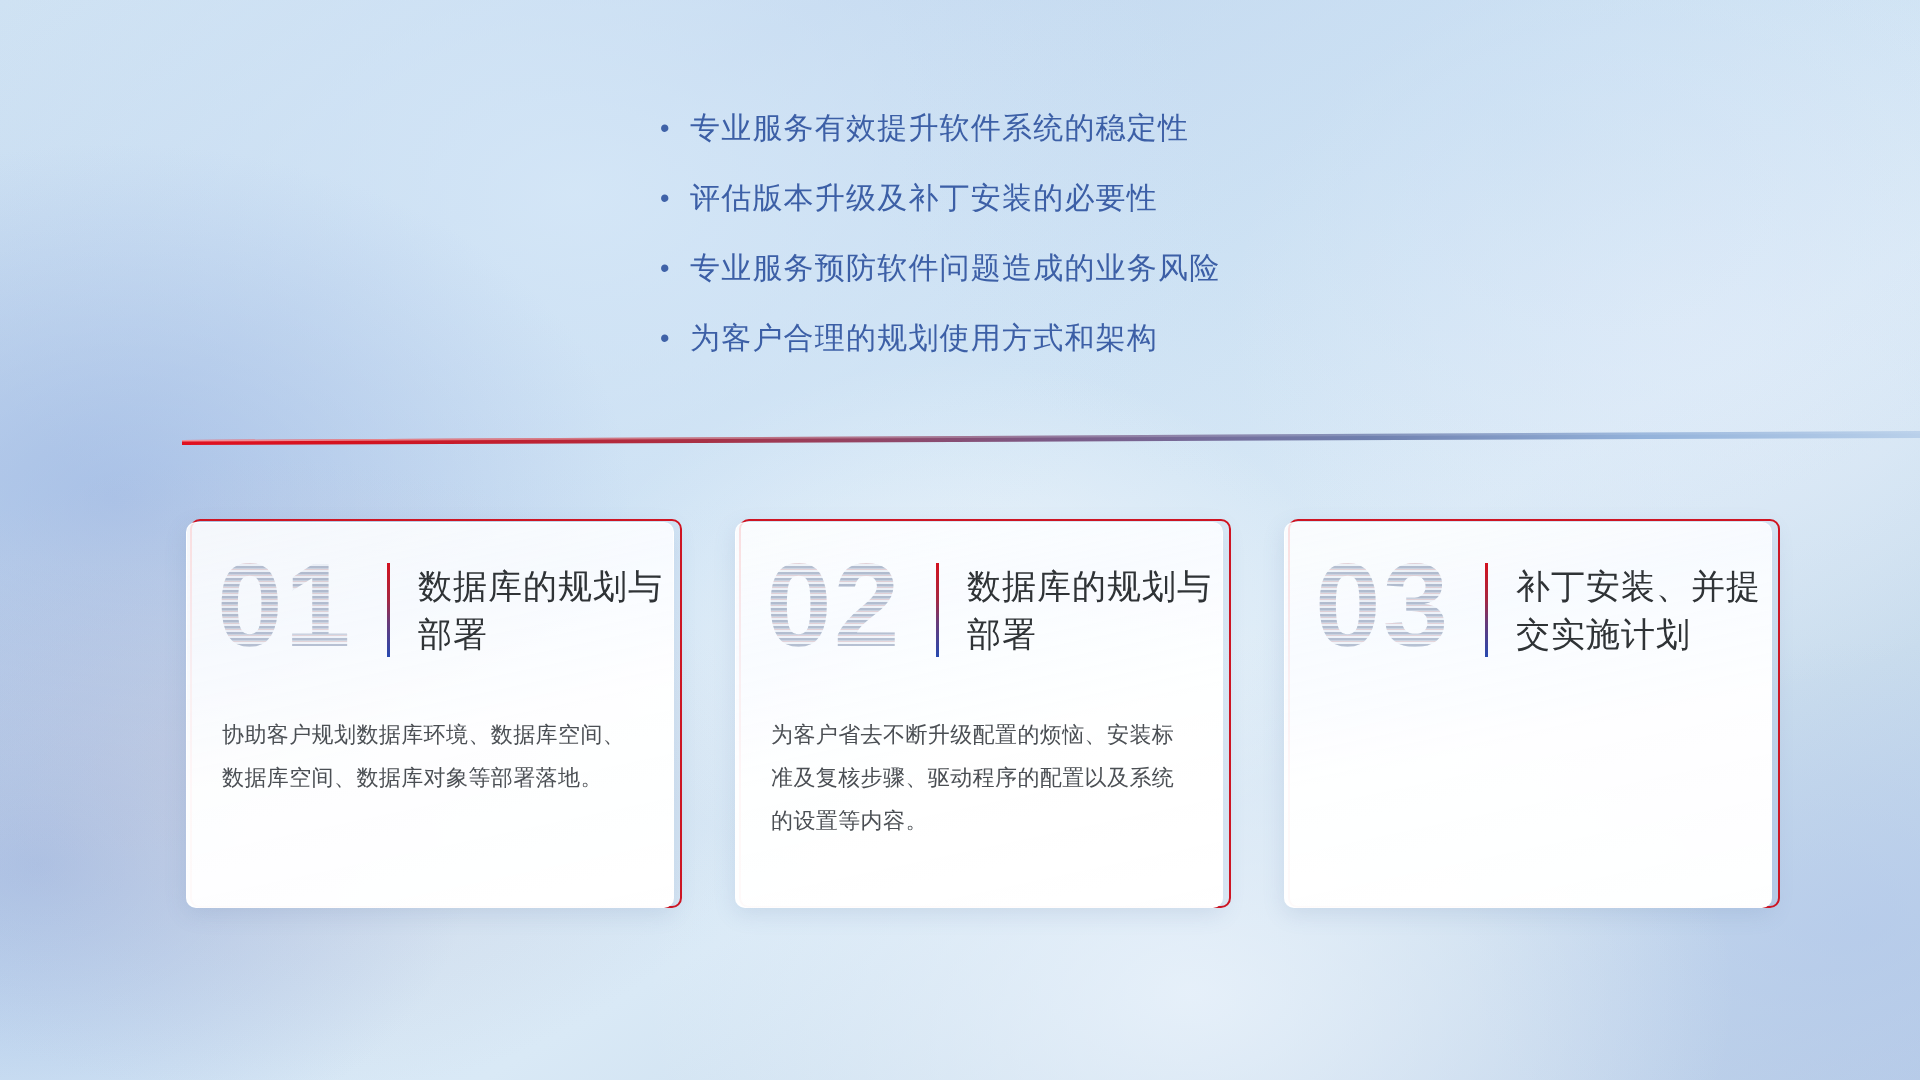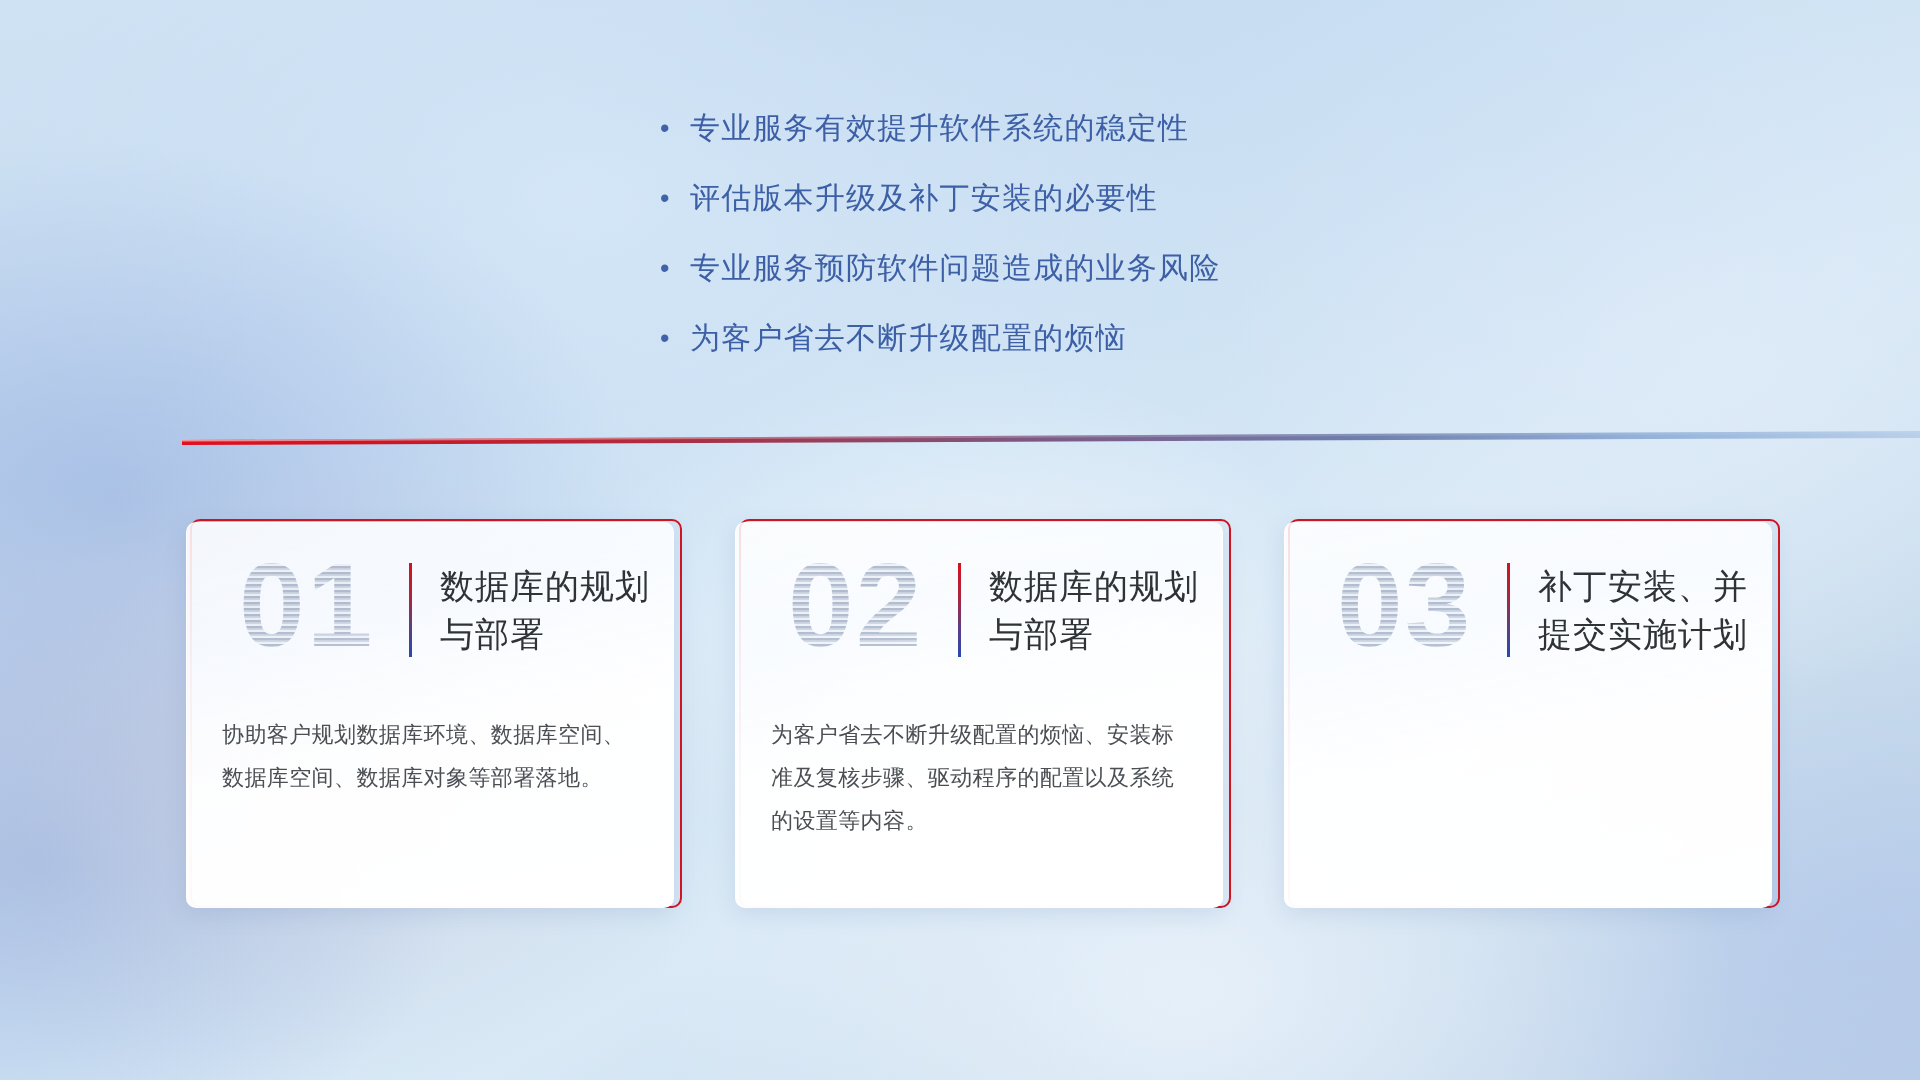--- a/index.html
+++ b/index.html
@@ -80,21 +80,21 @@
         rgba(255,255,255,0.99) 100%);
     border:1px solid rgba(255,255,255,0.92);
     box-shadow:0 6px 22px rgba(90,120,170,0.16);
     overflow:hidden;
   }
 
   
   .card-head {
     position:absolute; left:0; top:17px;
     width:488px; height:140px;
-    display:flex; align-items:center;padding-left:22px;
+    display:flex; align-items:center;
   }
   .wm-num {
     position:relative;
     width:158px; flex:0 0 158px;
     height:124px; margin-left:28px;
   }
   .wm-num svg { display:block; width:158px; height:124px; }
 
   .grad-bar {
     width:3px; height:94px; flex:0 0 3px;
@@ -137,21 +137,21 @@
       <span class="bullet-text">评估版本升级及补丁安装的必要性</span>
     </div>
 
     <div class="bullet-row">
       <span class="bullet-dot">•</span>
       <span class="bullet-text">专业服务预防软件问题造成的业务风险</span>
     </div>
 
     <div class="bullet-row">
       <span class="bullet-dot">•</span>
-      <span class="bullet-text">为客户省去不断升级配置的烦恼</span>
+      <span class="bullet-text">为客户合理的规划使用方式和架构</span>
     </div>
 
   </div>
 
   <svg id="divider" viewBox="0 0 1920 34" preserveAspectRatio="none">
     <defs>
       <linearGradient id="divGrad" x1="0" y1="0" x2="1" y2="0">
         <stop offset="0.00" stop-color="#e01020"></stop>
         <stop offset="0.10" stop-color="#d3121f"></stop>
         <stop offset="0.30" stop-color="#a83146"></stop>

